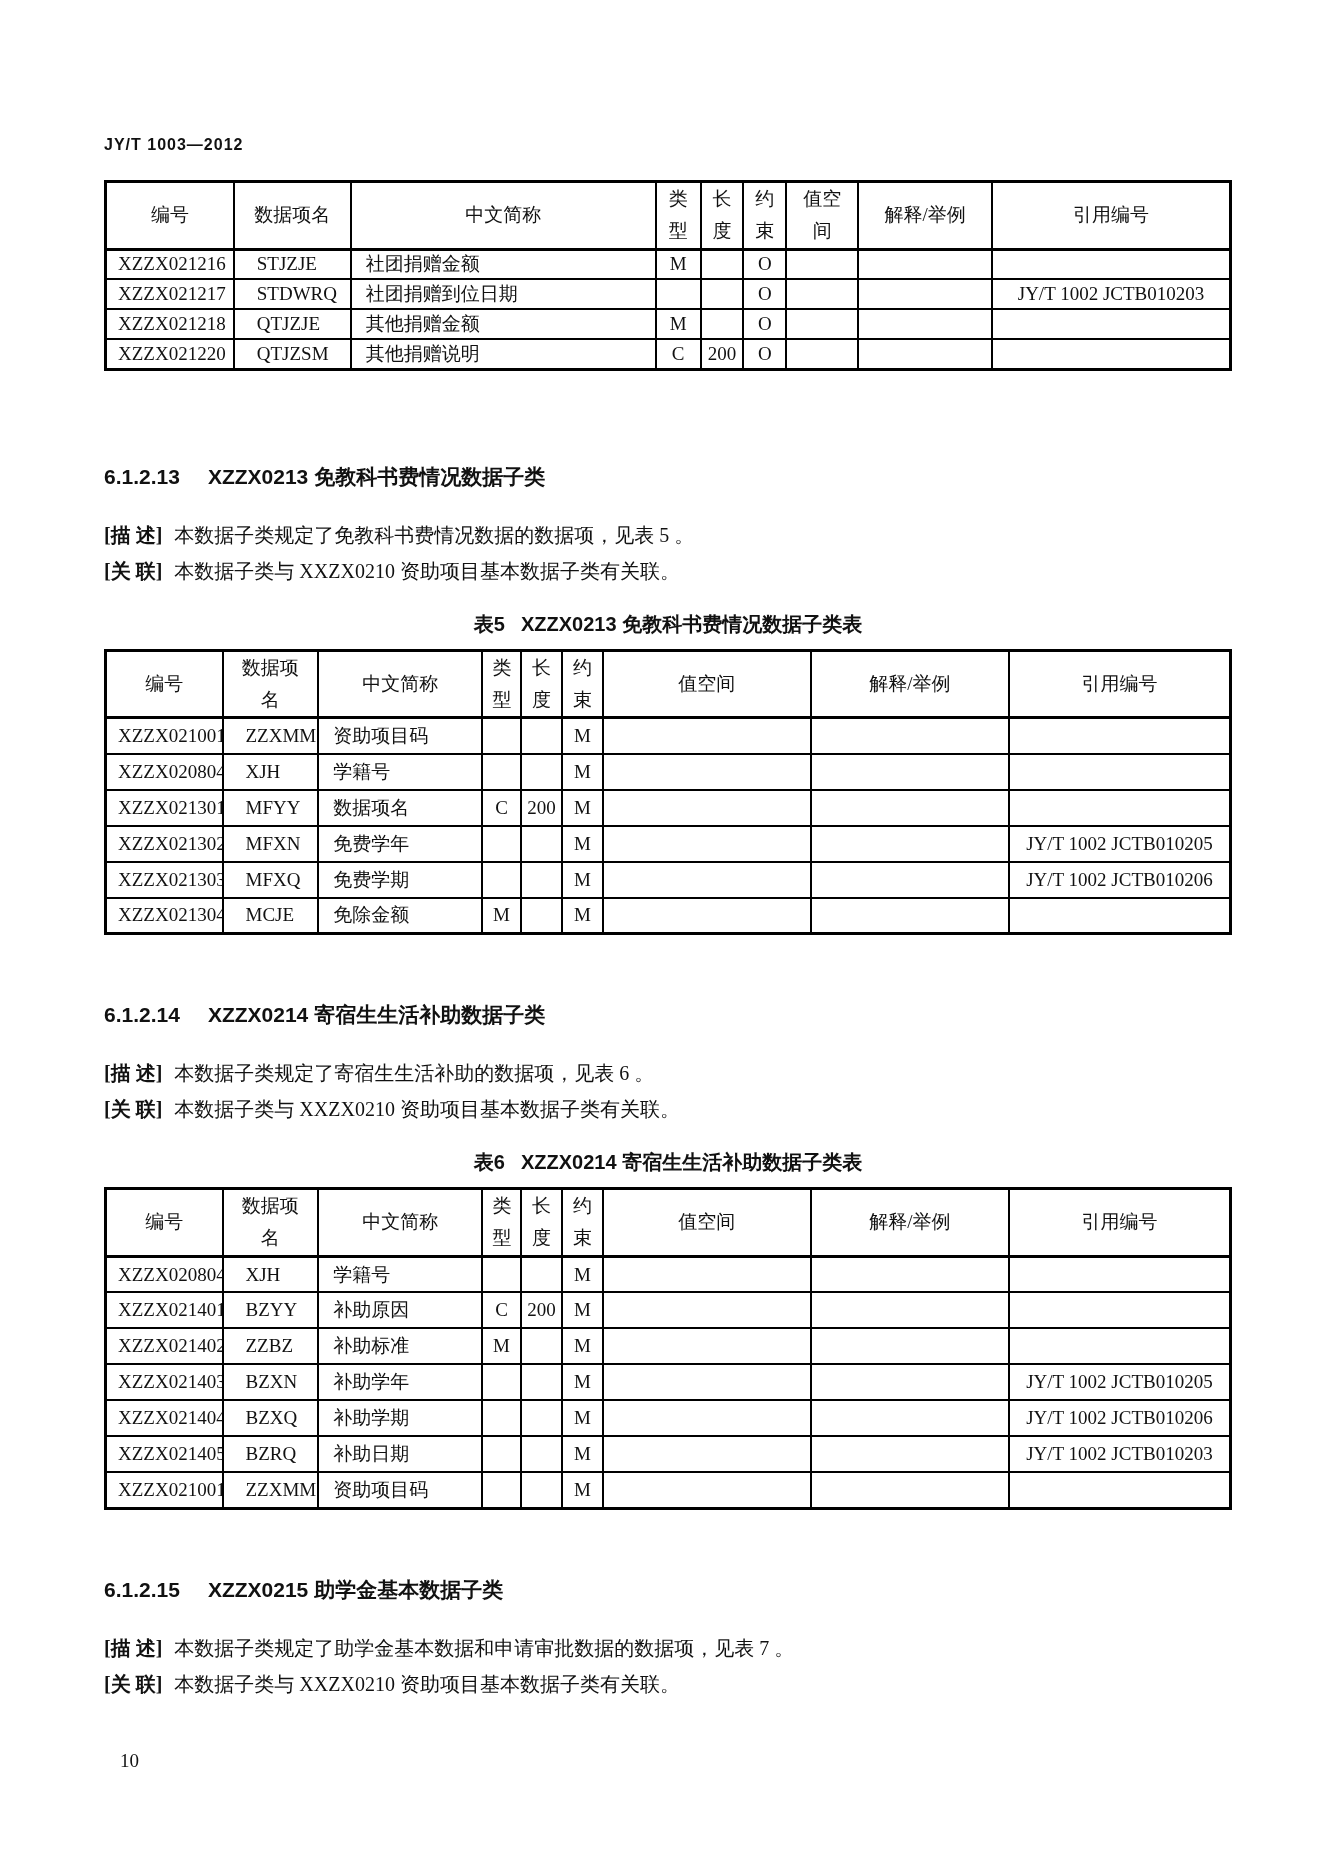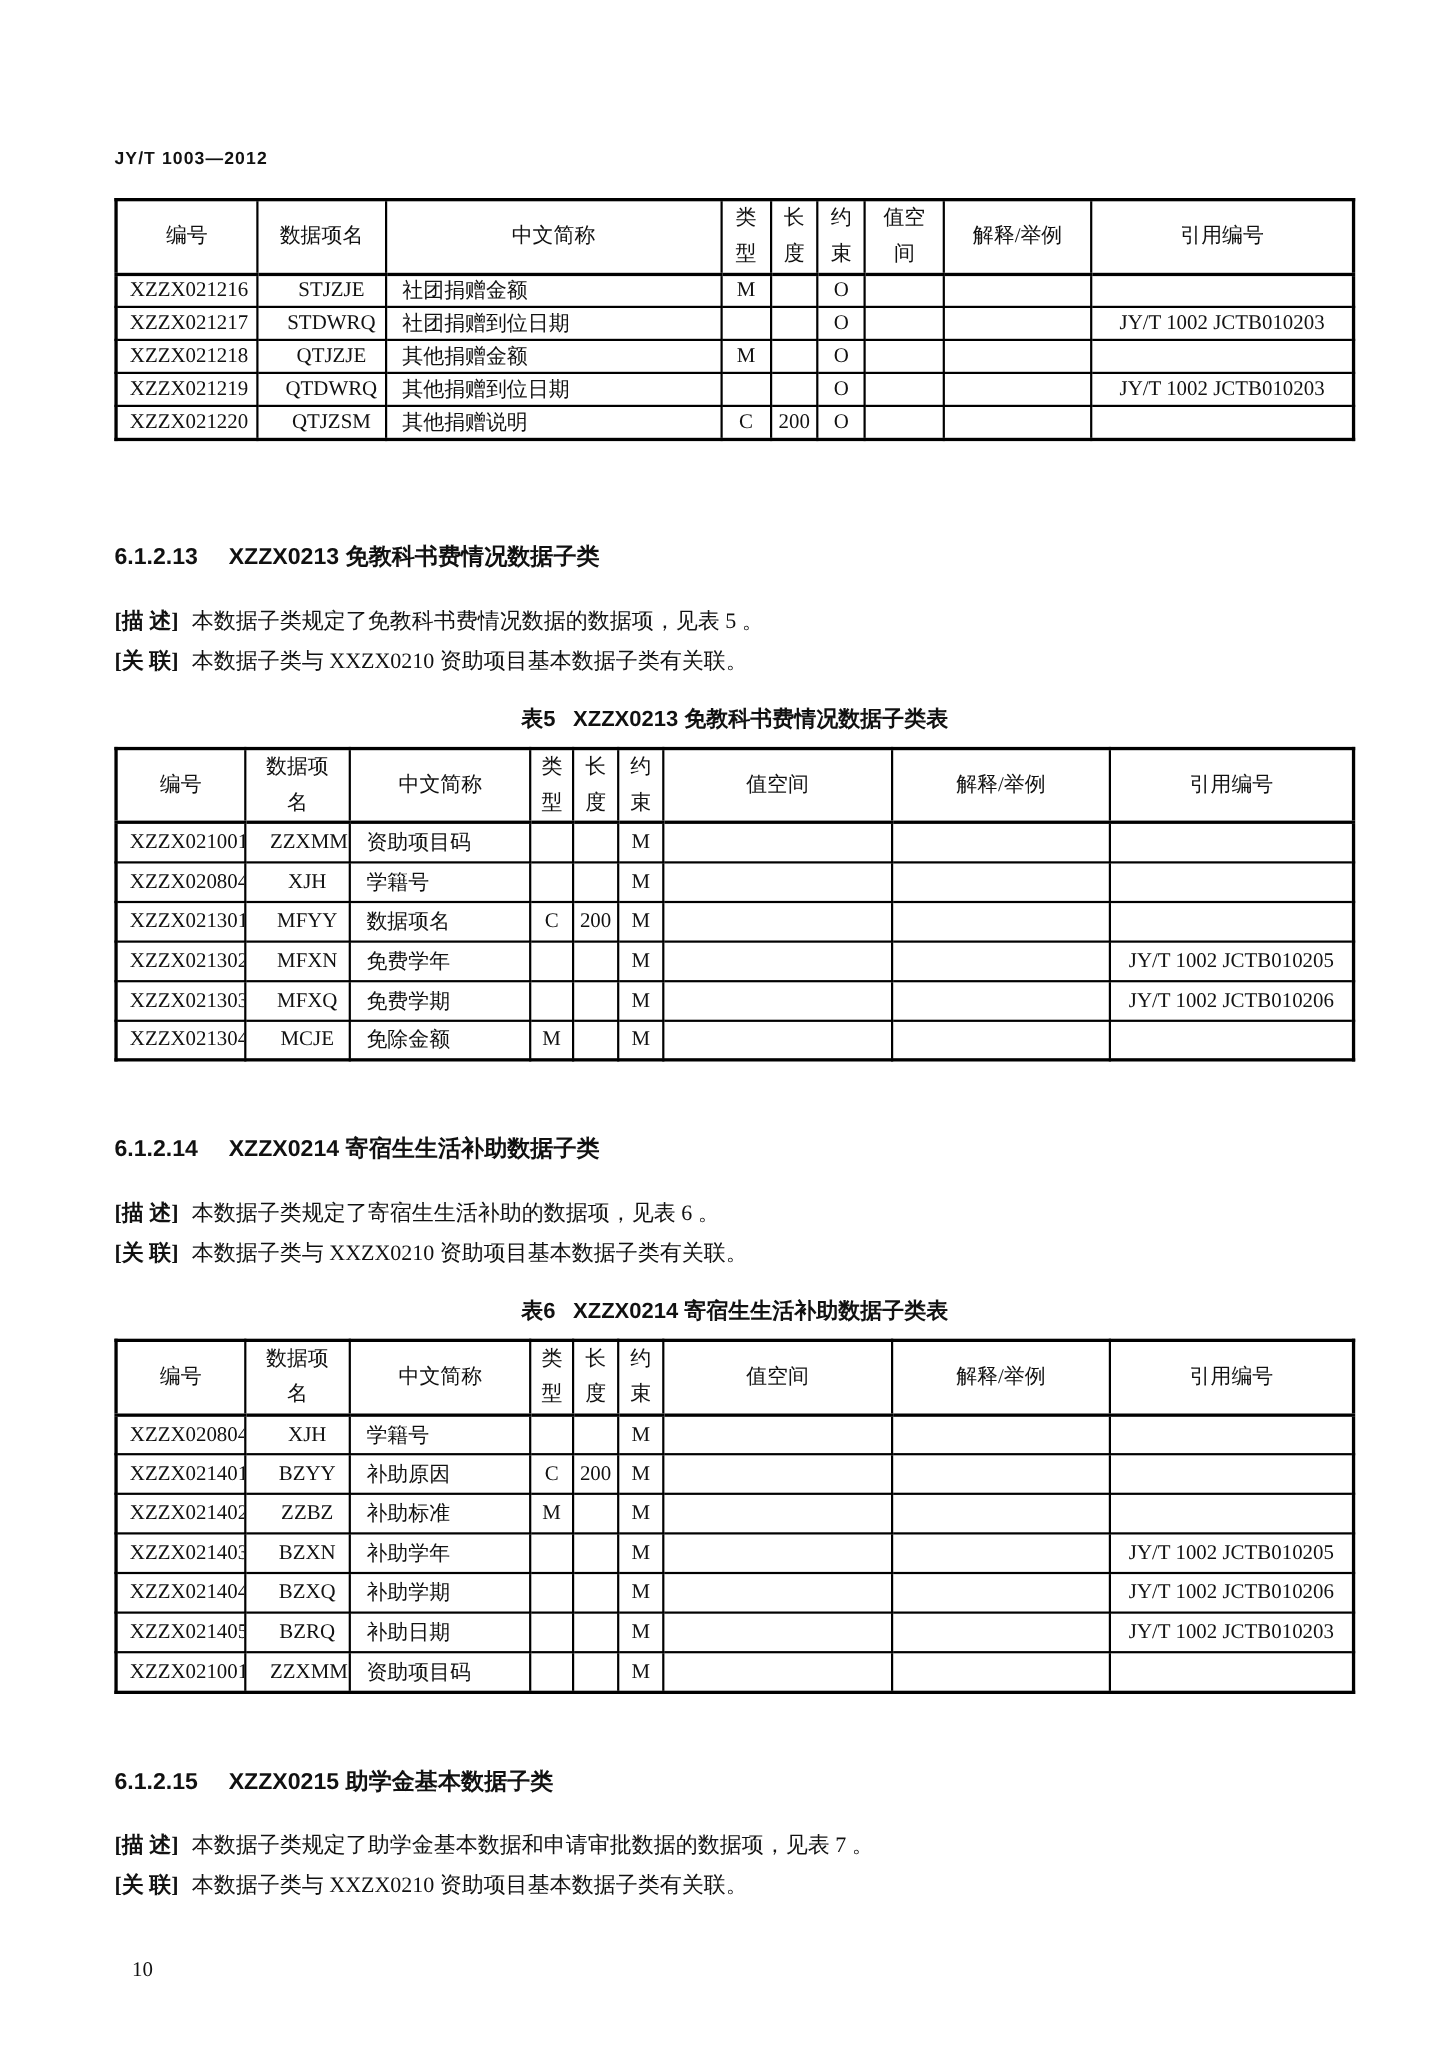--- a/index.html
+++ b/index.html
@@ -44,21 +44,21 @@
     text-align:center;
     vertical-align:middle;
     line-height:1.7;
     padding:0 9px;
   }
   table.tbl-a thead th{height:64px;}
   table.tbl-b thead th{height:66px;}
   table.tbl-a tbody td{height:30px;}
   table.tbl-b tbody td{height:36px;}
   table.std-table td.c0{text-align:left;padding-left:11px;}
-  table.std-table td.c1{text-align:center;padding-left:22px;}
+  table.std-table td.c1{text-align:left;padding-left:22px;}
   table.std-table td.c2{text-align:left;padding-left:14px;}
   table.std-table td.c3,
   table.std-table td.c4,
   table.std-table td.c5,
   table.std-table td.c6,
   table.std-table td.c7,
   table.std-table td.c8{text-align:center;padding:0 2px;}
   
   .section{margin-top:66px;}
   .section.first{margin-top:92px;}
@@ -162,31 +162,20 @@
           <td class="c1">QTJZJE</td>
           <td class="c2">其他捐赠金额</td>
           <td class="c3">M</td>
           <td class="c4"></td>
           <td class="c5">O</td>
           <td class="c6"></td>
           <td class="c7"></td>
           <td class="c8"></td>
         </tr>
         <tr>
-          <td class="c0">XZZX021219</td>
-          <td class="c1">QTDWRQ</td>
-          <td class="c2">其他捐赠到位日期</td>
-          <td class="c3"></td>
-          <td class="c4"></td>
-          <td class="c5">O</td>
-          <td class="c6"></td>
-          <td class="c7"></td>
-          <td class="c8">JY/T 1002 JCTB010203</td>
-        </tr>
-        <tr>
           <td class="c0">XZZX021220</td>
           <td class="c1">QTJZSM</td>
           <td class="c2">其他捐赠说明</td>
           <td class="c3">C</td>
           <td class="c4">200</td>
           <td class="c5">O</td>
           <td class="c6"></td>
           <td class="c7"></td>
           <td class="c8"></td>
         </tr>

